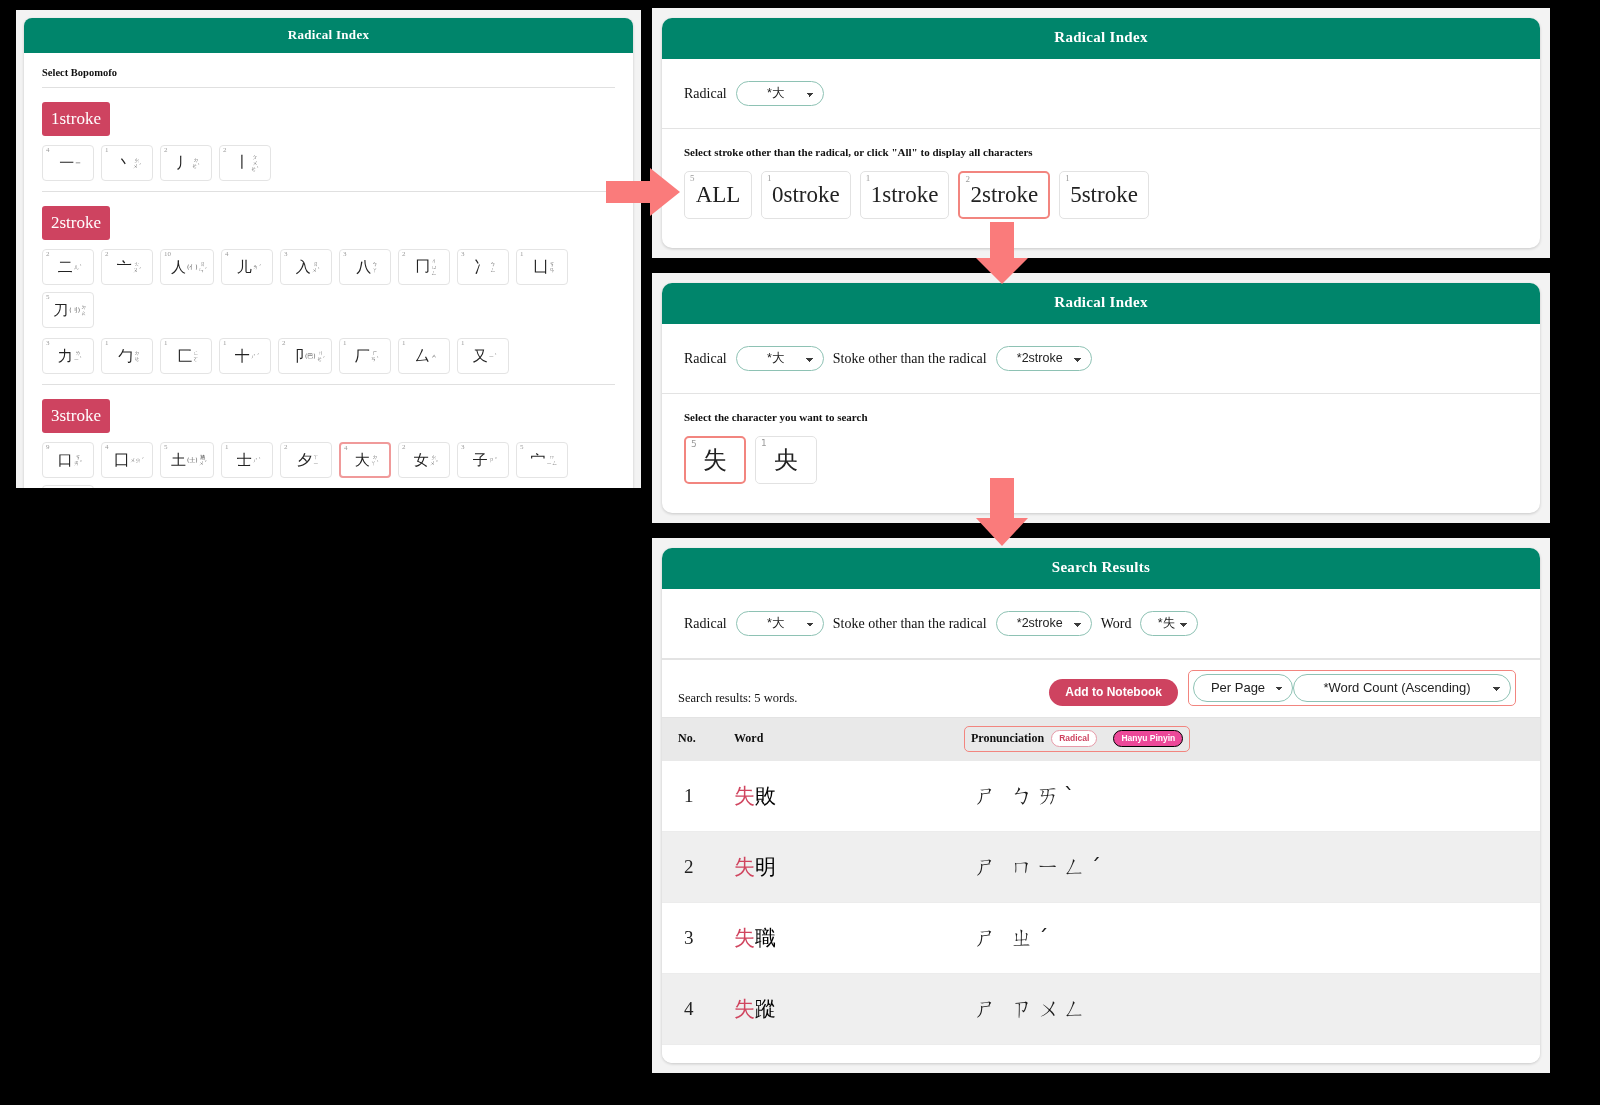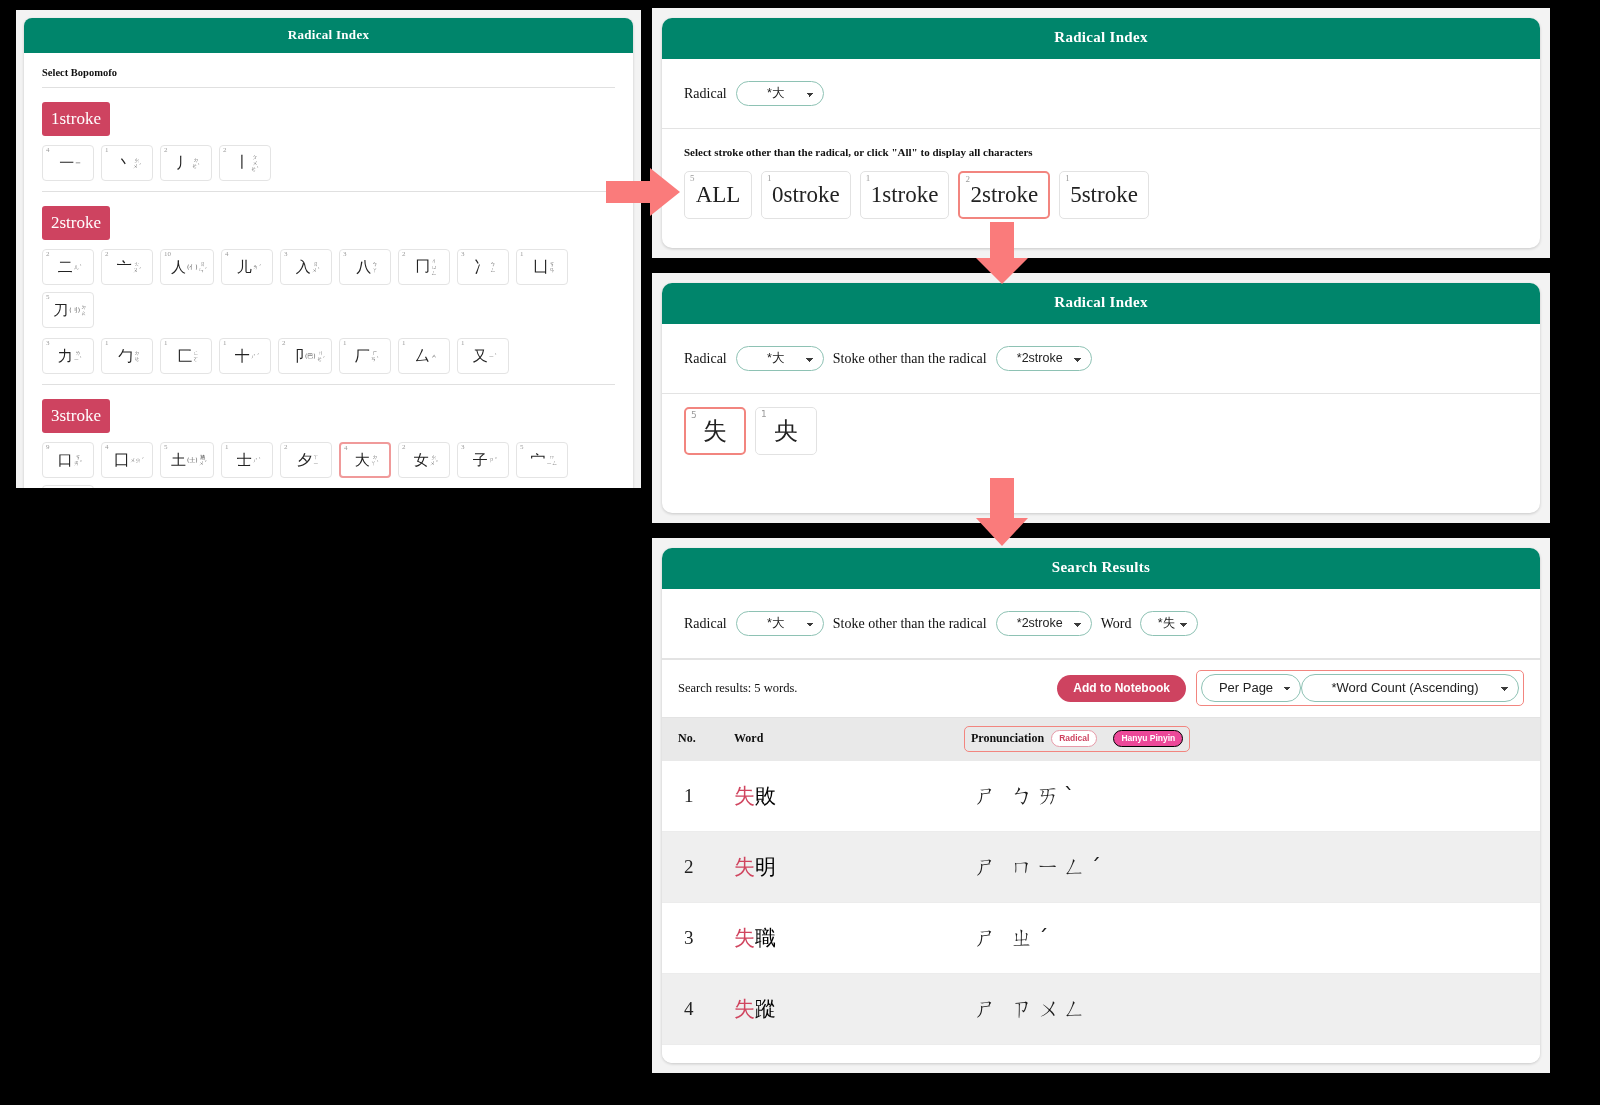--- a/index.html
+++ b/index.html
@@ -130,22 +130,22 @@
     font-family:"Liberation Serif", serif;
     cursor:pointer;
     padding:0 10px;
   }
   .chip.sel { border:2px solid #f2857f; }
   .chip .cnt { position:absolute; top:2px; left:5px; font-size:9px; color:#9b9b9b; line-height:1;}
   .chip.cjk { font-family:"DejaVu Sans", sans-serif; font-size:24px; min-width:62px;}
 
   
   .res-bar {
-    display:flex; align-items:center;
-    padding:10px 16px 11px 16px;
+    display:flex; align-items:flex-end;
+    padding:10px 24px 11px 16px;
     font-size:12.5px; color:#111;
     border-top:1px solid #e3e3e3;
     border-bottom:1px solid #e3e3e3;
     gap:10px;
   }
   .res-count { flex:0 0 auto; }
   .res-spacer { flex:1 1 auto; }
   .btn-notebook {
     background:#ce4360; color:#fff;
     border:none; border-radius:999px;
@@ -582,20 +582,21 @@
         <select class="pill-select sel-rad">
           <option>*大</option>
         </select>
         <span class="flabel">Stoke other than the radical</span>
         <select class="pill-select sel-stroke">
           <option>*2stroke</option>
         </select>
       </div>
     </div>
     <div class="sect">
+      <div class="instr">Select the character you want to search</div>
       <div class="chip-row" id="step2-chips">
           <div class="chip sel cjk">
             <span class="cnt">5</span>
             <span>失</span>
           </div>
           <div class="chip cjk">
             <span class="cnt">1</span>
             <span>央</span>
           </div>
         </div>

